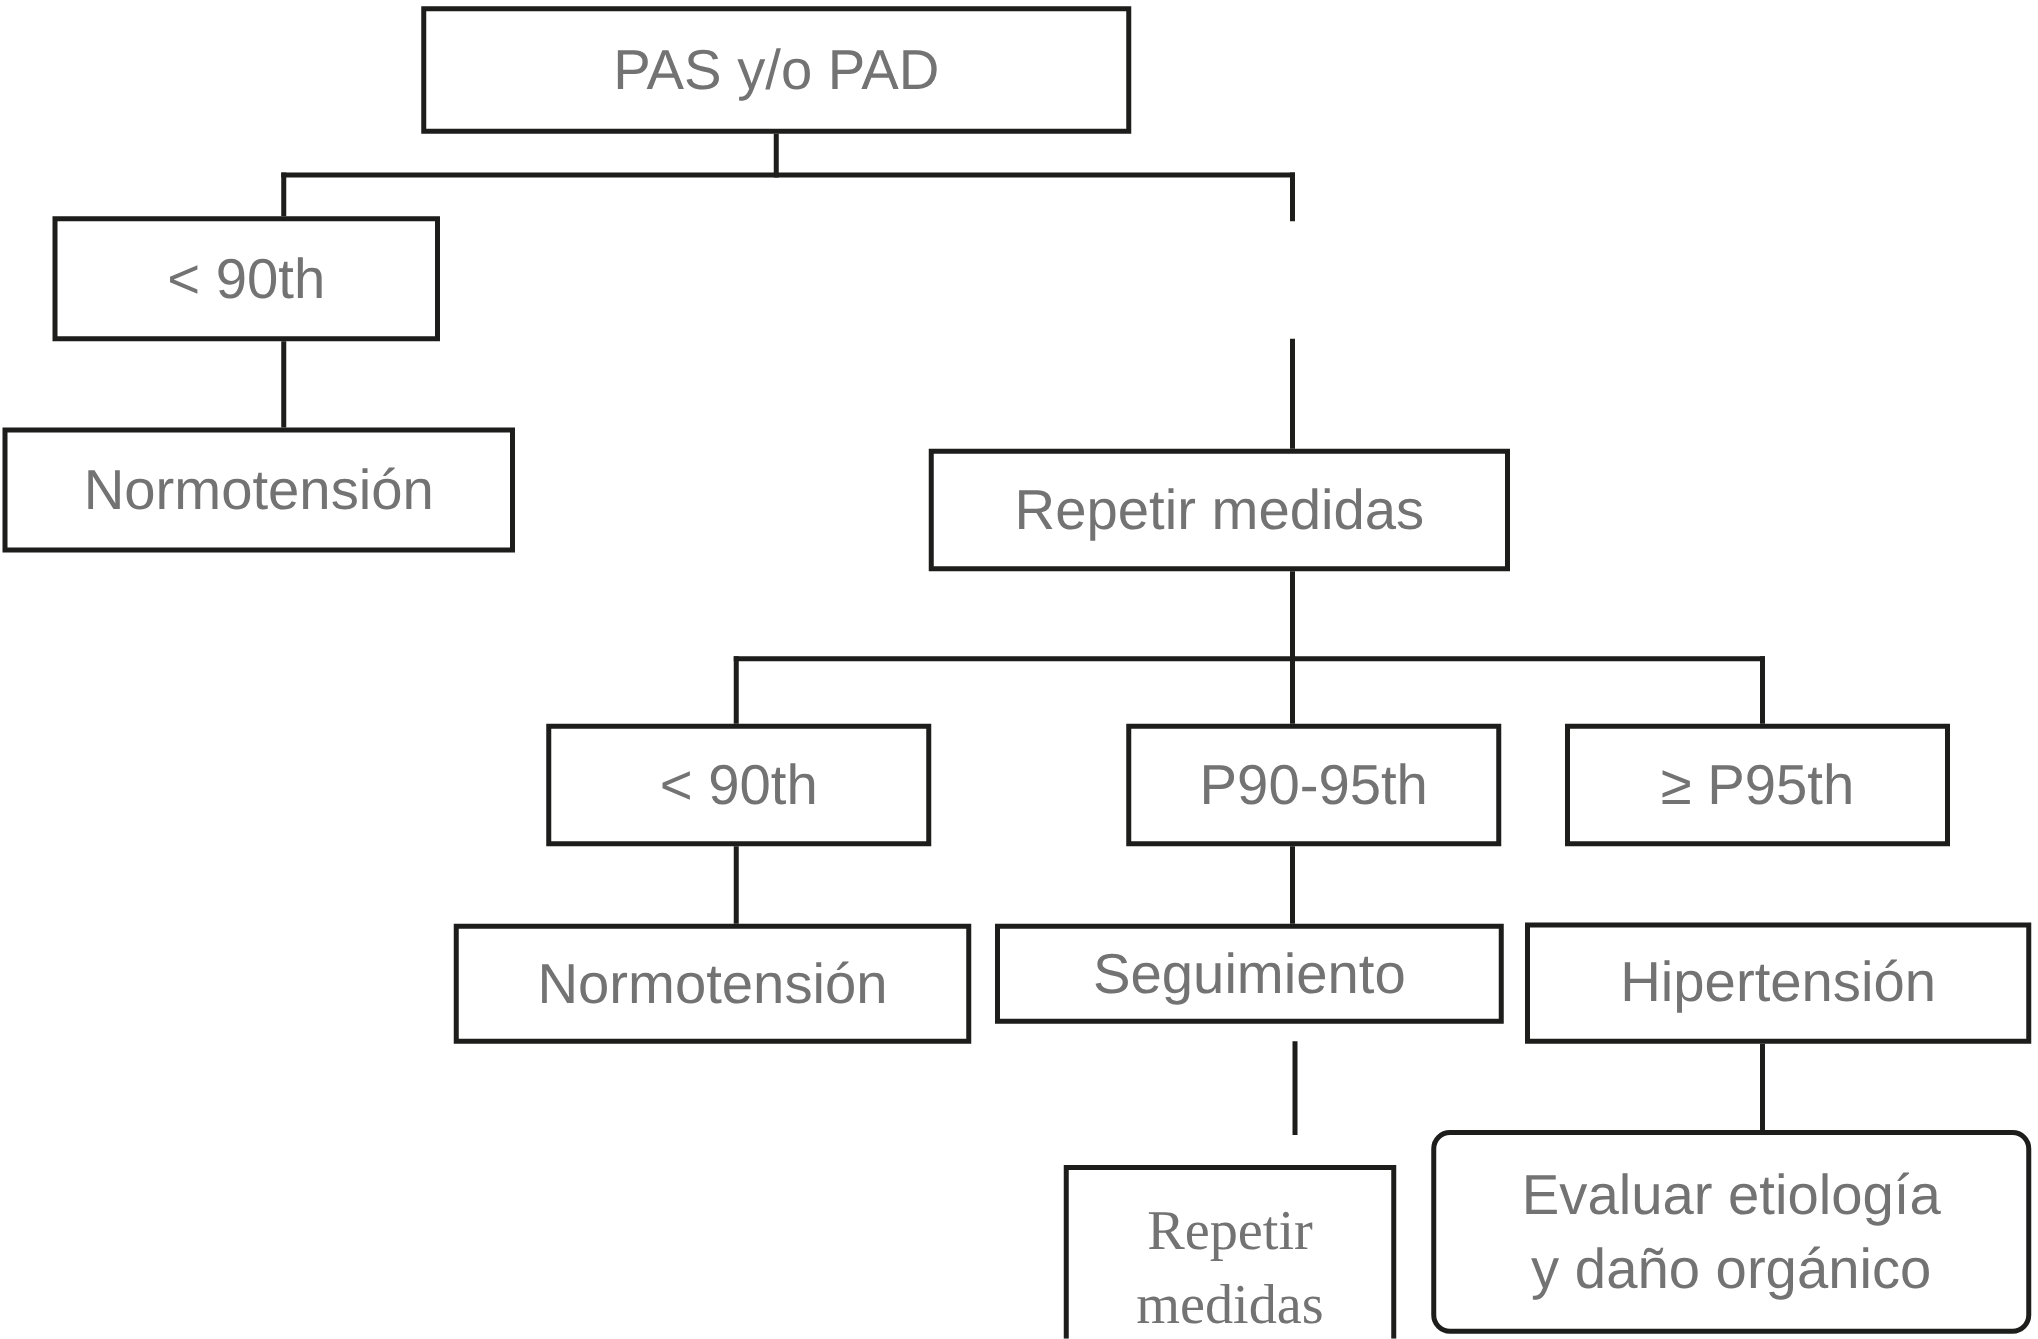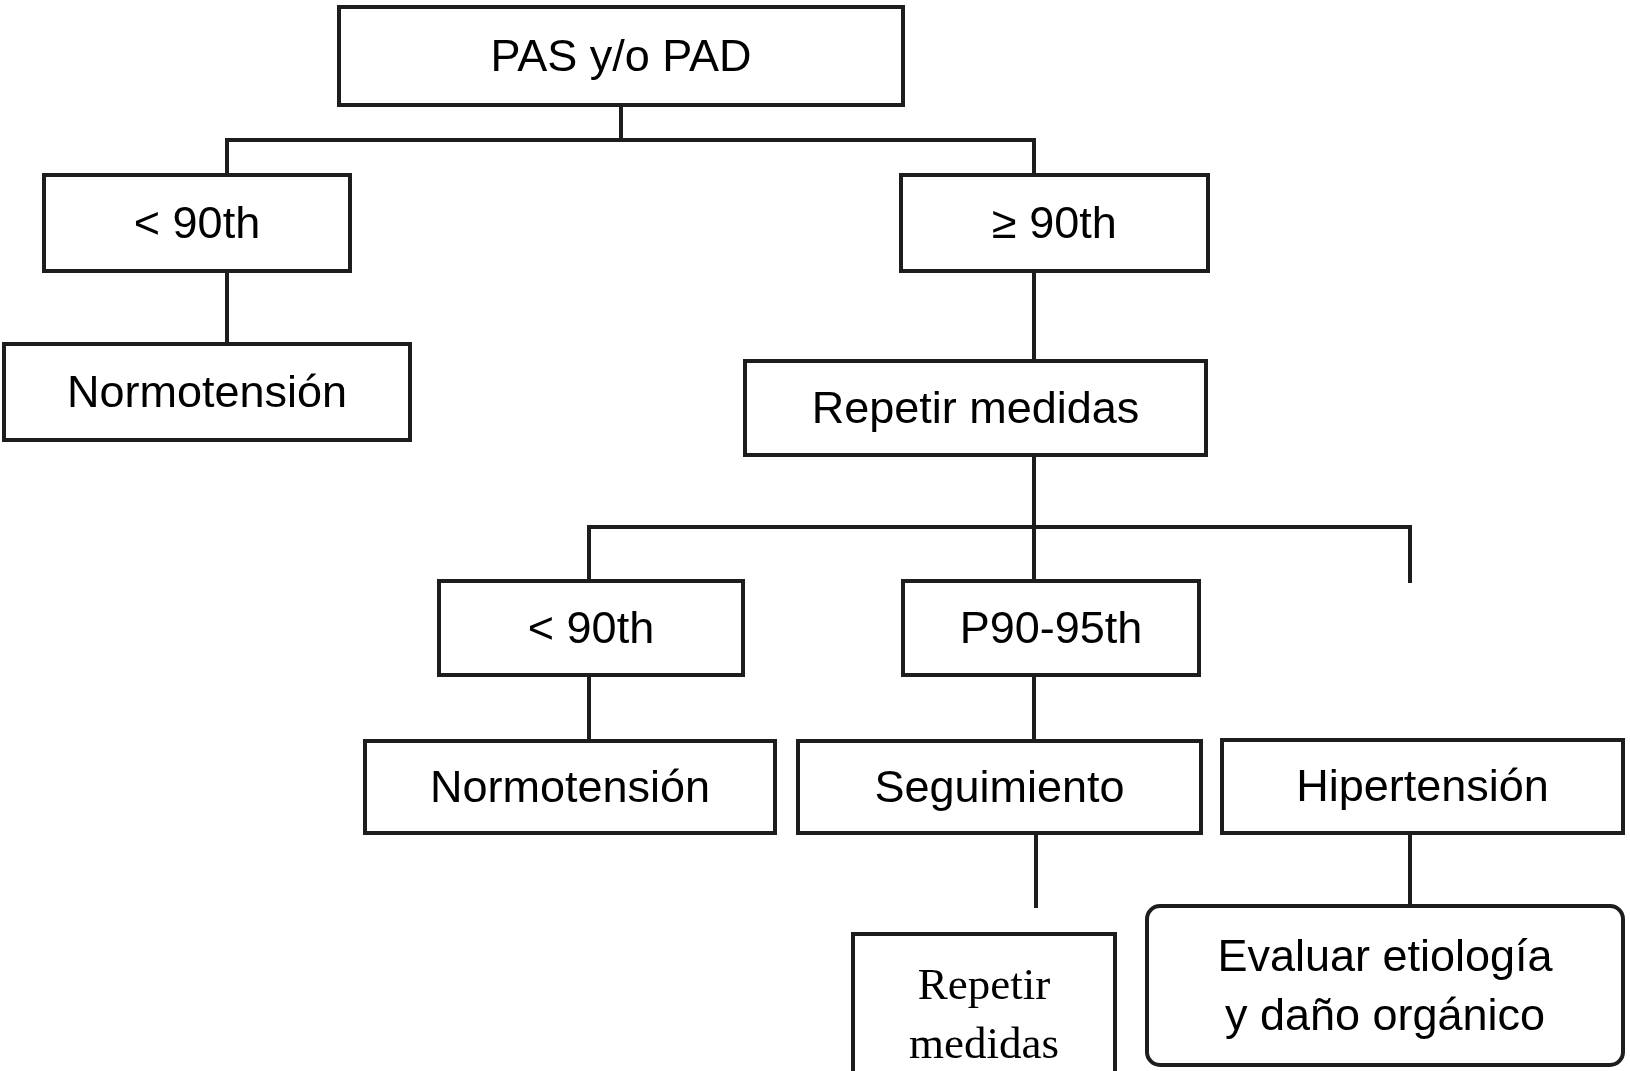--- a/index.html
+++ b/index.html
@@ -6,21 +6,21 @@
     margin: 0;
     padding: 0;
     background: #ffffff;
   }
   .canvas {
     position: relative;
     width: 1630px;
     height: 1071px;
     background: #ffffff;
     font-family: "Liberation Sans", sans-serif;
-    color: #000000;
+    color: #737373;
     overflow: hidden;
   }
   .node {
     position: absolute;
     box-sizing: border-box;
     border: 4px solid #1d1d1b;
     background: #ffffff;
     display: flex;
     align-items: center;
     justify-content: center;
@@ -63,46 +63,46 @@
   <div class="edge v" style="left:1408px; top:833px; height:75px;"></div>
 
   <div class="node" style="left:337px;  top:5px;   width:568px; height:102px;">
     <span class="label">PAS y/o PAD</span>
   </div>
 
   <div class="node" style="left:42px;   top:173px; width:310px; height:100px;">
     <span class="label">&lt; 90th</span>
   </div>
 
-  <div class="node" style="left:899px;  top:173px; width:311px; height:100px;">
-    <span class="label">≥ 90th</span>
-  </div>
 
   <div class="node" style="left:2px;    top:342px; width:410px; height:100px;">
     <span class="label">Normotensión</span>
   </div>
 
   <div class="node" style="left:743px;  top:359px; width:465px; height:98px;">
     <span class="label">Repetir medidas</span>
   </div>
 
   <div class="node" style="left:437px;  top:579px; width:308px; height:98px;">
     <span class="label">&lt; 90th</span>
   </div>
 
   <div class="node" style="left:901px;  top:579px; width:300px; height:98px;">
     <span class="label">P90-95th</span>
   </div>
 
+  <div class="node" style="left:1252px; top:579px; width:308px; height:98px;">
+    <span class="label">≥ P95th</span>
+  </div>
 
   <div class="node" style="left:363px;  top:739px; width:414px; height:96px;">
     <span class="label">Normotensión</span>
   </div>
 
-  <div class="node" style="left:796px;  top:739px; width:407px; height:96px;">
+  <div class="node" style="left:796px;  top:739px; width:407px; height:80px;">
     <span class="label">Seguimiento</span>
   </div>
 
   <div class="node" style="left:1220px; top:738px; width:405px; height:97px;">
     <span class="label">Hipertensión</span>
   </div>
 
   <div class="node" style="left:851px;  top:932px; width:266px; height:163px;font-family:Liberation Serif, serif;">
     <span class="label">Repetir
 medidas</span>

